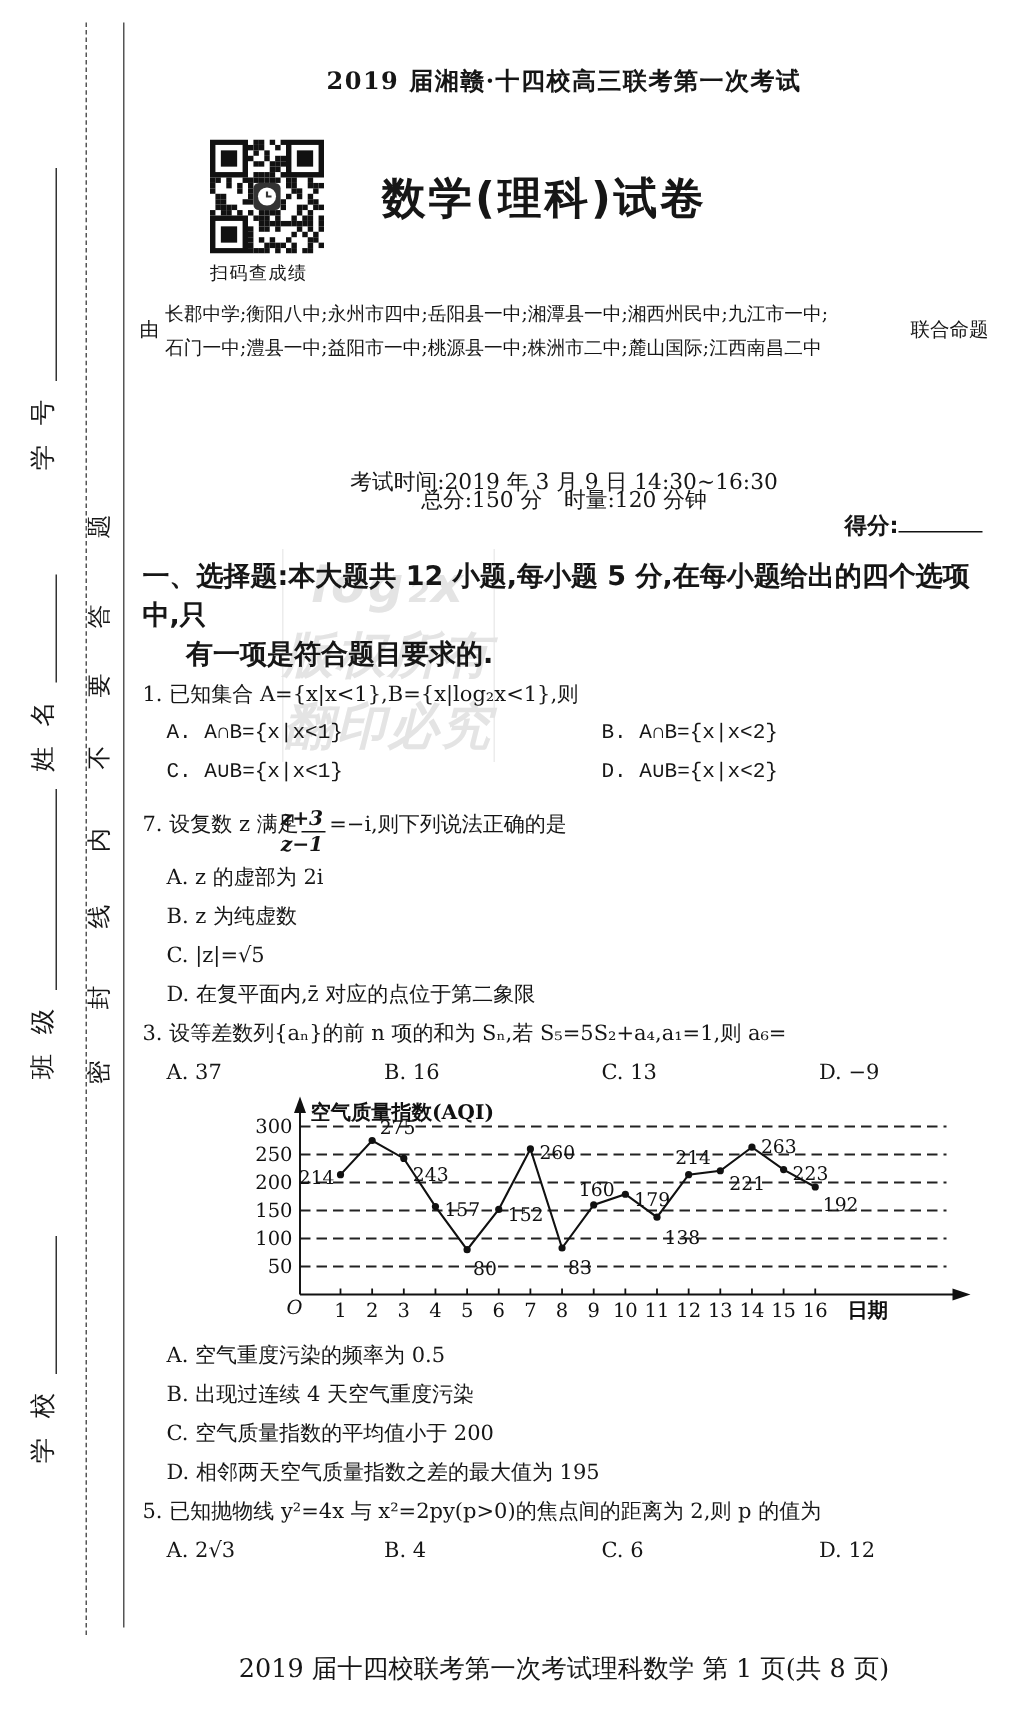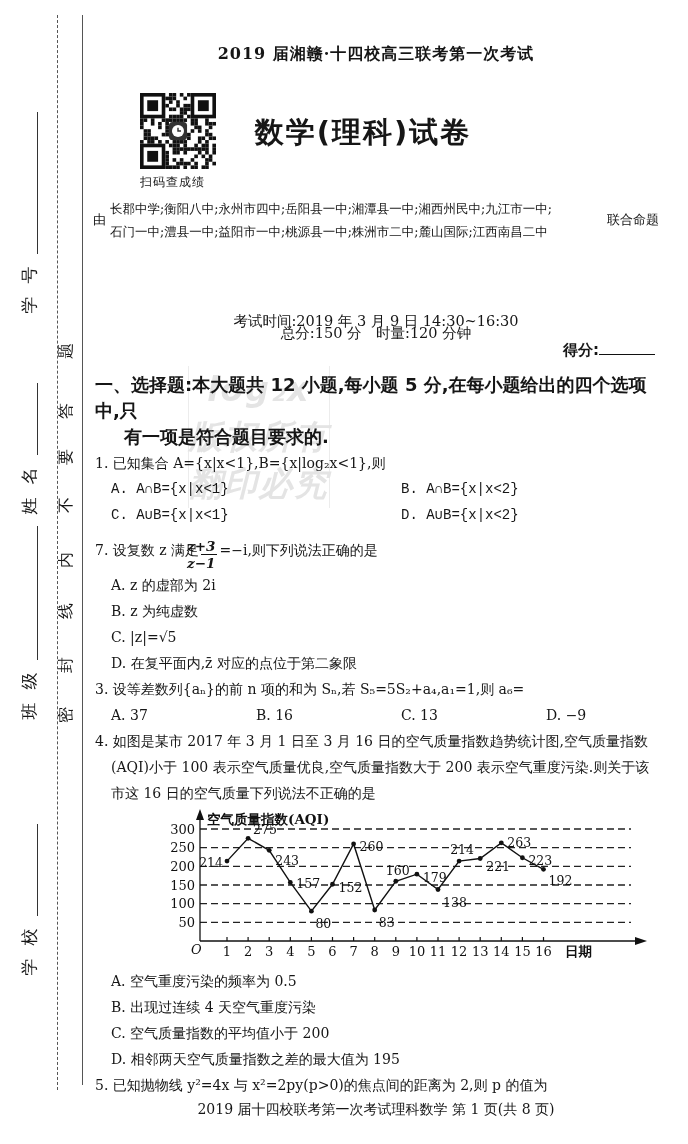--- a/index.html
+++ b/index.html
@@ -47,21 +47,21 @@
   .opt-line{padding-left:16px;}
   .optgrid{padding-left:16px;display:grid;}
   .g2{grid-template-columns:290px 1fr;font-family:Liberation Mono, monospace;}
   .g4{grid-template-columns:145px 145px 145px 1fr;}
   .frac{display:inline-block;vertical-align:-0.95em;text-align:center;font-style:italic;
         font-size:13.5px;line-height:1.05;margin:0 2px;font-weight:bold;}
   .frac .num{display:block;border-bottom:1.1px solid #111;padding:0 2px 1px 2px;}
   .frac .den{display:block;padding-top:1px;}
   .q2stem{line-height:44px;}
   .chart-wrap{margin:2px 0 0 58px;}
-  .footer{position:absolute;left:95px;top:1101px;width:562px;text-align:center;font-size:14px;z-index:1;}
+  .footer{position:absolute;left:95px;top:1101px;width:562px;text-align:center;font-size:17px;z-index:1;}
   svg text{fill:#111;}
 </style>
 </head>
 <body>
 
 <div class="page">
 
   <div>
     <div>
         <div class="field-line" style="top: 112px; height: 142px;"></div>
@@ -297,21 +297,20 @@
     <div class="opt-line">D. 在复平面内,z̄ 对应的点位于第二象限</div>
 
     <div class="stem">3. 设等差数列{aₙ}的前 n 项的和为 Sₙ,若 S₅=5S₂+a₄,a₁=1,则 a₆=</div>
     <div class="optgrid g4">
       <span>A. 37</span>
       <span>B. 16</span>
       <span>C. 13</span>
       <span>D. −9</span>
     </div>
 
-    <div class="stem">4. 如图是某市 2017 年 3 月 1 日至 3 月 16 日的空气质量指数趋势统计图,空气质量指数(AQI)小于 100 表示空气质量优良,空气质量指数大于 200 表示空气重度污染.则关于该市这 16 日的空气质量下列说法不正确的是</div>
 
     <div class="chart-wrap">
       <svg width="505" height="152" viewBox="0 0 505 152">
           <line x1="47" y1="114.33333333333333" x2="478" y2="114.33333333333333" stroke="#222" stroke-width="1.3" stroke-dasharray="7 4"></line>
           <text x="42" y="118.83333333333333" text-anchor="end" font-size="13">50</text>
           <line x1="47" y1="95.66666666666666" x2="478" y2="95.66666666666666" stroke="#222" stroke-width="1.3" stroke-dasharray="7 4"></line>
           <text x="42" y="100.16666666666666" text-anchor="end" font-size="13">100</text>
           <line x1="47" y1="77" x2="478" y2="77" stroke="#222" stroke-width="1.3" stroke-dasharray="7 4"></line>
           <text x="42" y="81.5" text-anchor="end" font-size="13">150</text>
           <line x1="47" y1="58.33333333333333" x2="478" y2="58.33333333333333" stroke="#222" stroke-width="1.3" stroke-dasharray="7 4"></line>
@@ -394,16 +393,22 @@
           <text x="38" y="146" font-size="13" font-style="italic">O</text>
         </svg>
     </div>
 
     <div class="opt-line">A. 空气重度污染的频率为 0.5</div>
     <div class="opt-line">B. 出现过连续 4 天空气重度污染</div>
     <div class="opt-line">C. 空气质量指数的平均值小于 200</div>
     <div class="opt-line">D. 相邻两天空气质量指数之差的最大值为 195</div>
 
     <div class="stem">5. 已知抛物线 y²=4x 与 x²=2py(p&gt;0)的焦点间的距离为 2,则 p 的值为</div>
+    <div class="optgrid g4">
+      <span>A. 2√3</span>
+      <span>B. 4</span>
+      <span>C. 6</span>
+      <span>D. 12</span>
+    </div>
   </div>
 
   <div class="footer">2019 届十四校联考第一次考试理科数学 第 1 页(共 8 页)</div>
 </div>
 
 </body></html>

